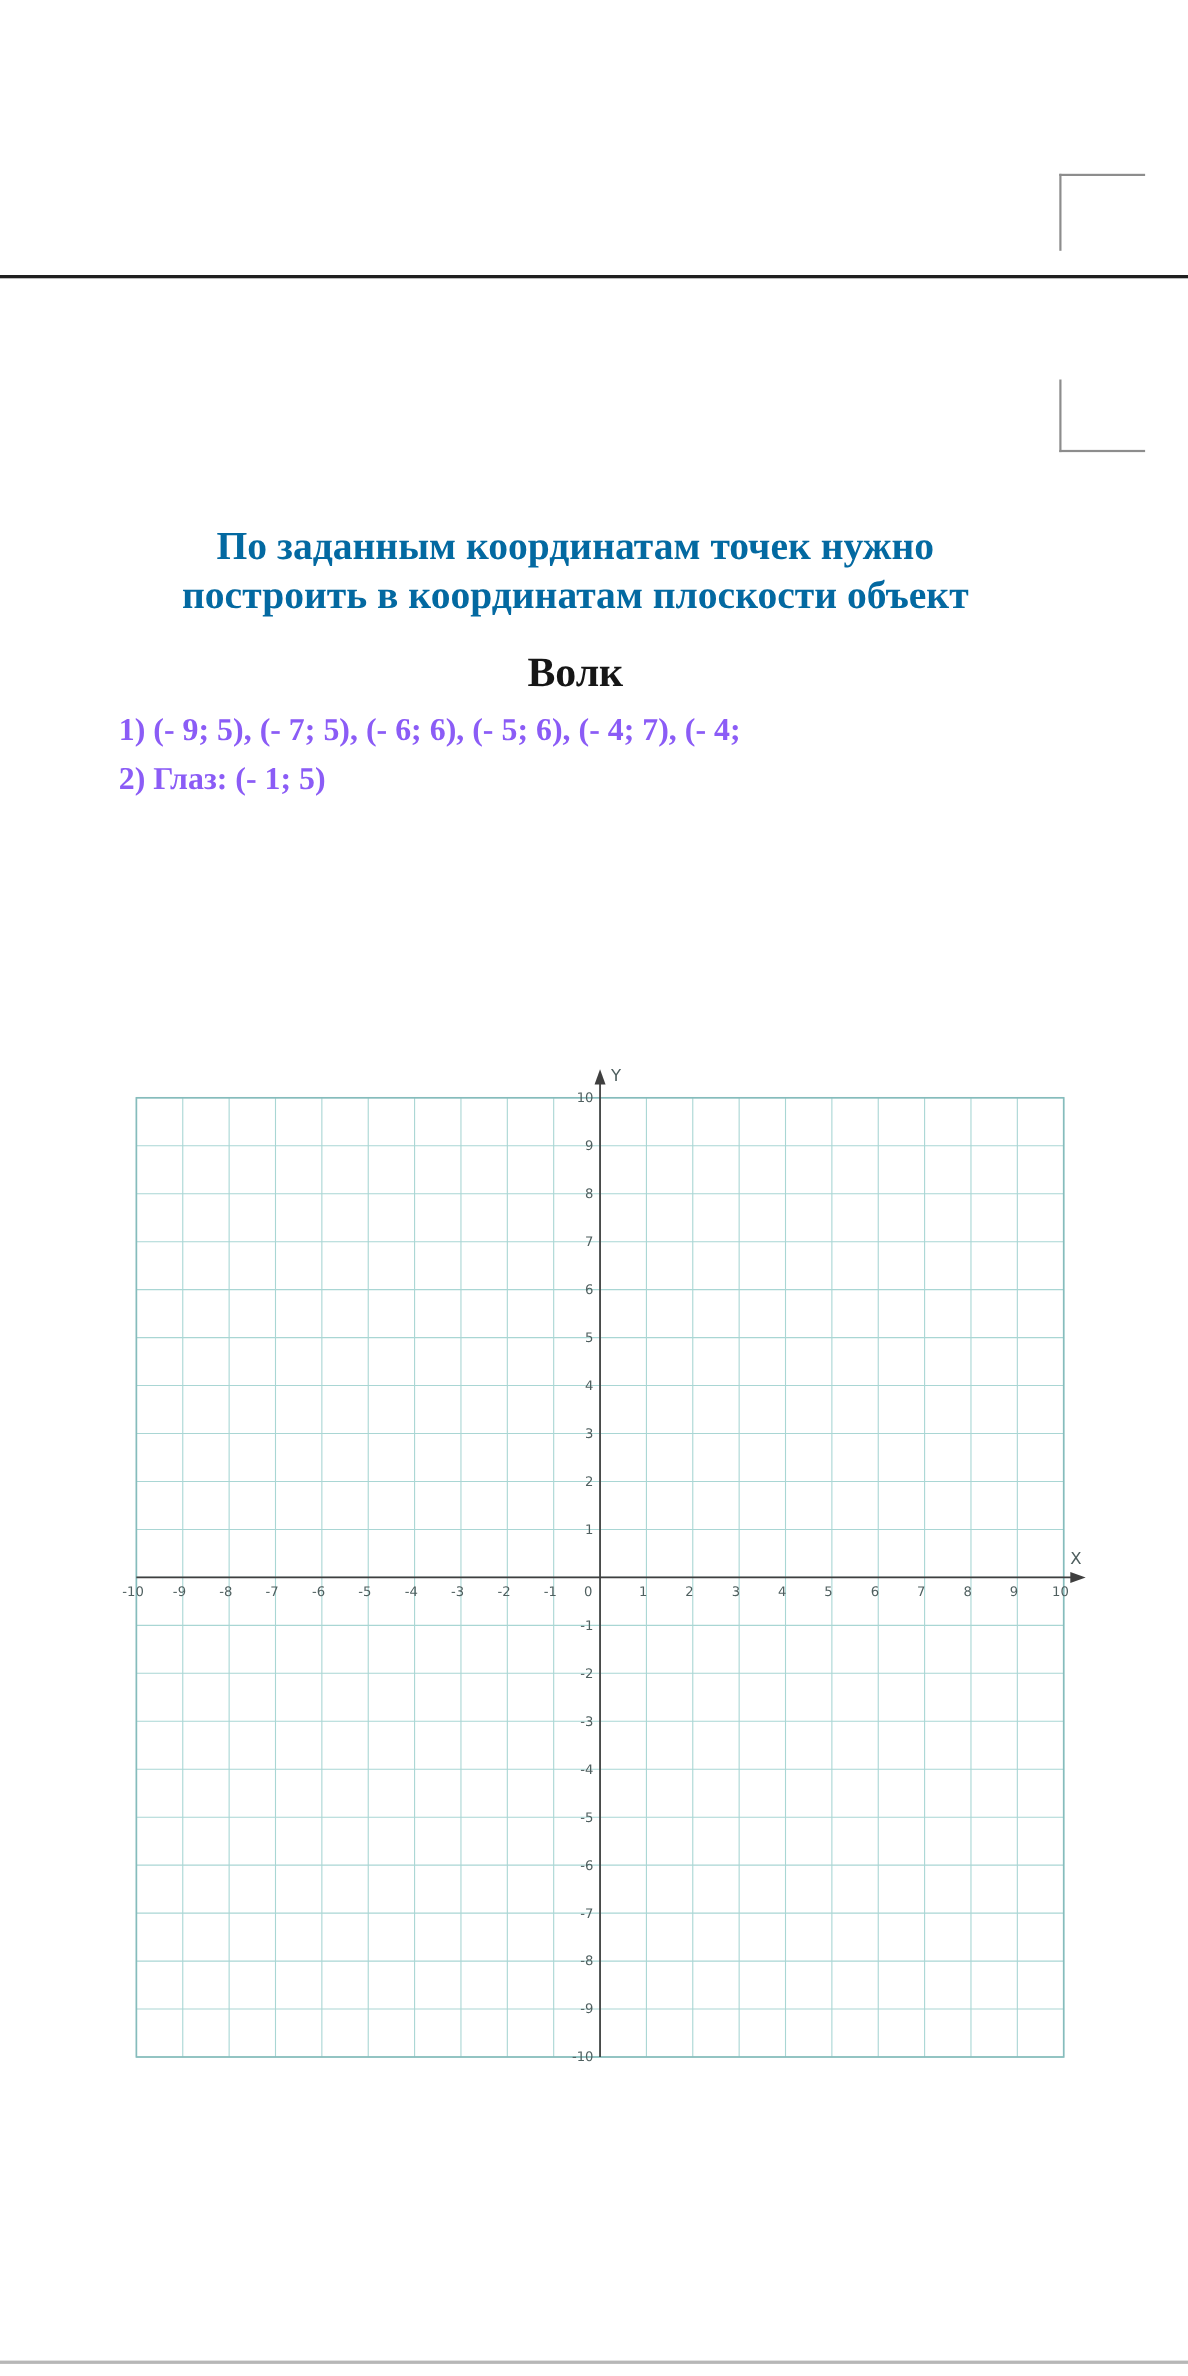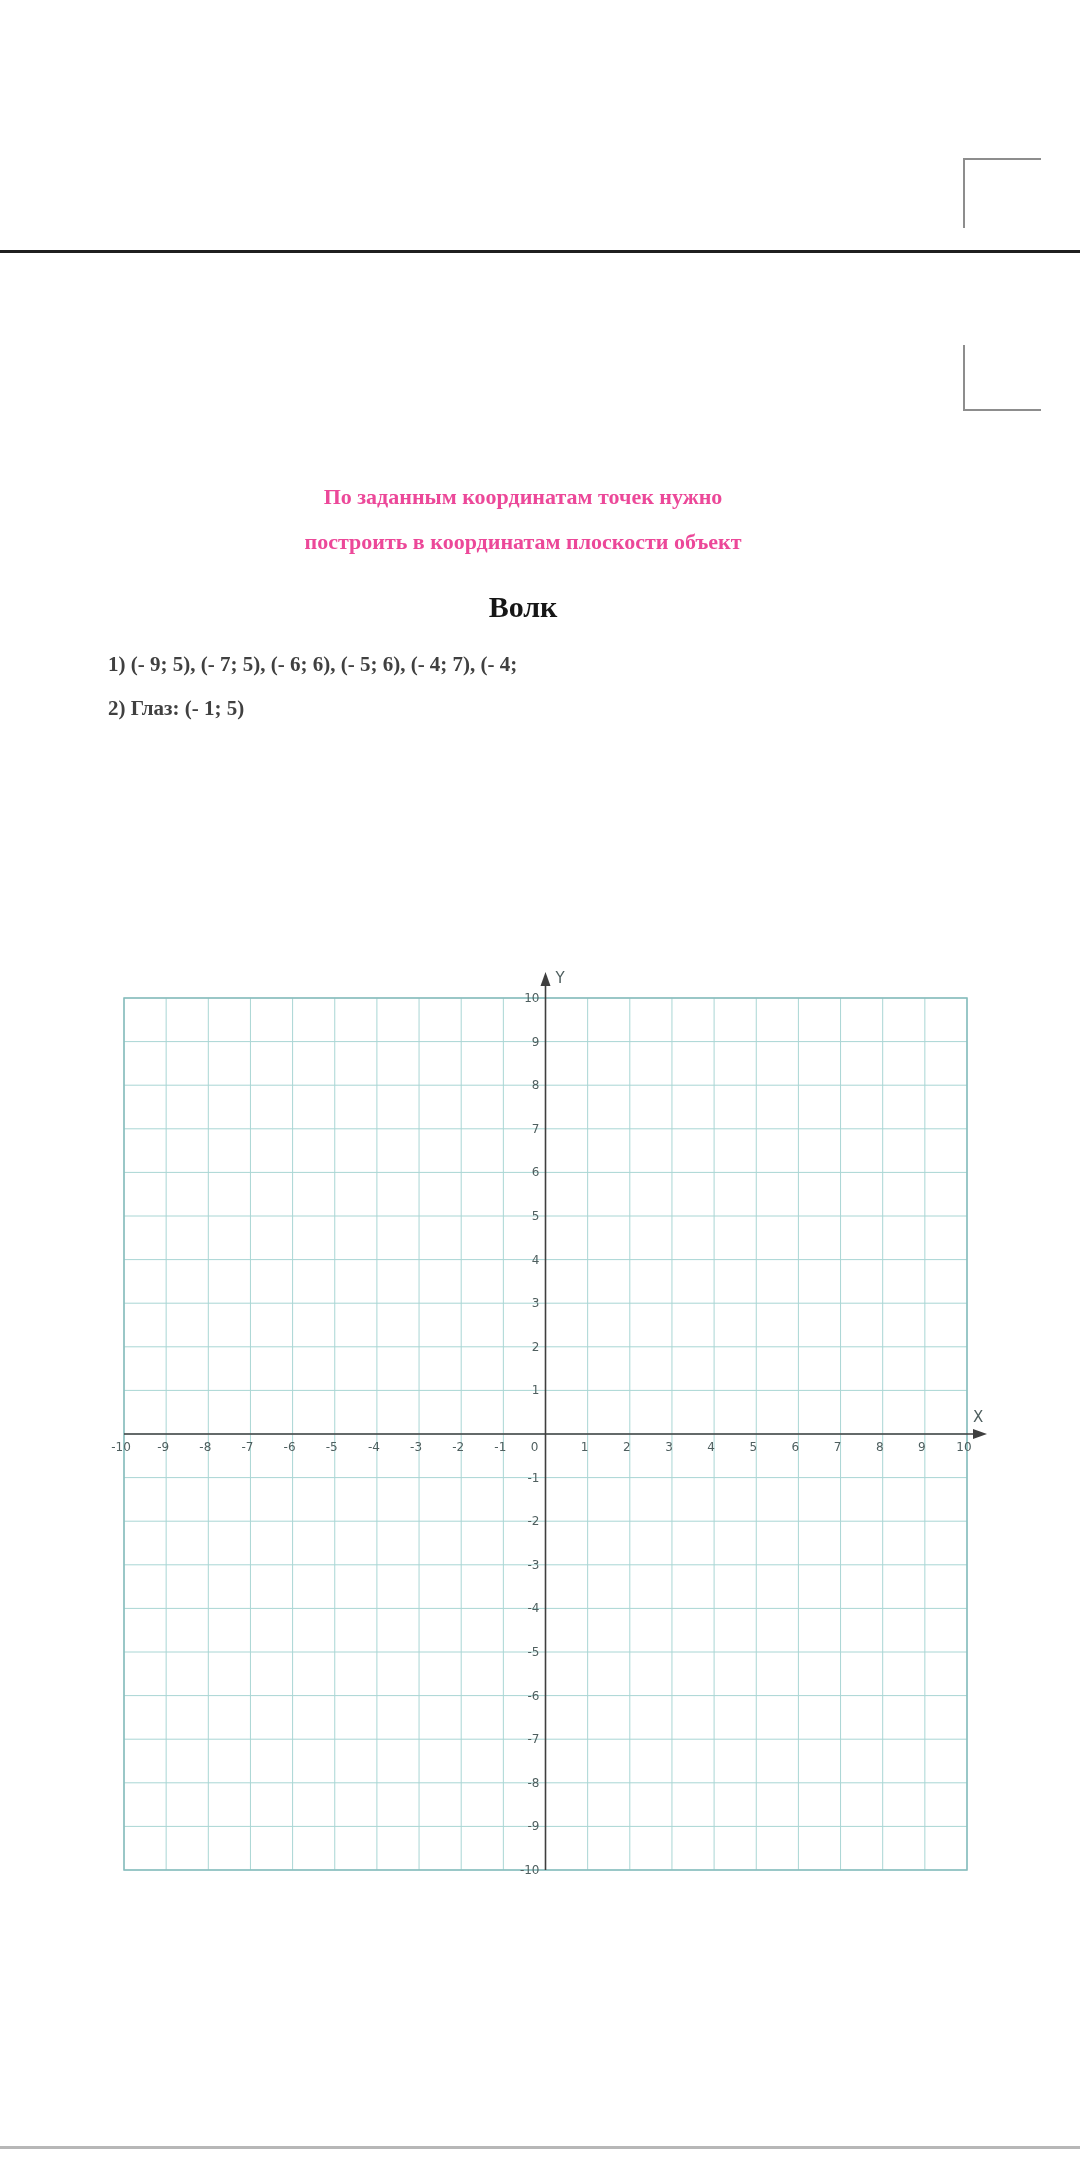--- a/index.html
+++ b/index.html
@@ -6,25 +6,25 @@
   html,body{background:#ffffff;}
   body{font-family:"Liberation Serif",serif;}
   .page{position:relative;width:1080px;height:2160px;background:#ffffff;overflow:hidden;}
   .rule-top{position:absolute;left:0;top:250px;width:1080px;height:3px;background:#1f1f1f;}
   .rule-bottom{position:absolute;left:0;top:2146px;width:1080px;height:3px;background:#b7b7b7;}
   .crop-top{position:absolute;left:963px;top:158px;width:78px;height:70px;
             border-top:2px solid #8d8d8d;border-left:2px solid #8d8d8d;}
   .crop-bottom{position:absolute;left:963px;top:345px;width:78px;height:66px;
             border-left:2px solid #8d8d8d;border-bottom:2px solid #8d8d8d;}
   .title-block{position:absolute;left:20px;top:474px;width:1006px;text-align:center;
-            font-weight:bold;font-size:22px;line-height:45px;color:#ec4899;}
+            font-weight:bold;font-size:36px;line-height:45px;color:#0369a1;}
   .subtitle{position:absolute;left:20px;top:590px;width:1006px;text-align:center;
-            font-weight:bold;font-size:30px;color:#161616;}
+            font-weight:bold;font-size:38px;color:#161616;}
   .coords{position:absolute;left:108px;top:642px;width:846px;
-            font-weight:bold;font-size:21px;line-height:44px;color:#404040;}
+            font-weight:bold;font-size:29px;line-height:44px;color:#8b5cf6;}
   .coords div{white-space:nowrap;}
   #grid-svg{position:absolute;left:100px;top:966px;}
   #grid-svg text{font-family:"DejaVu Sans",sans-serif;}
 </style>
 </head>
 <body>
 
 <div class="page">
 
   <div class="rule-top"></div>

